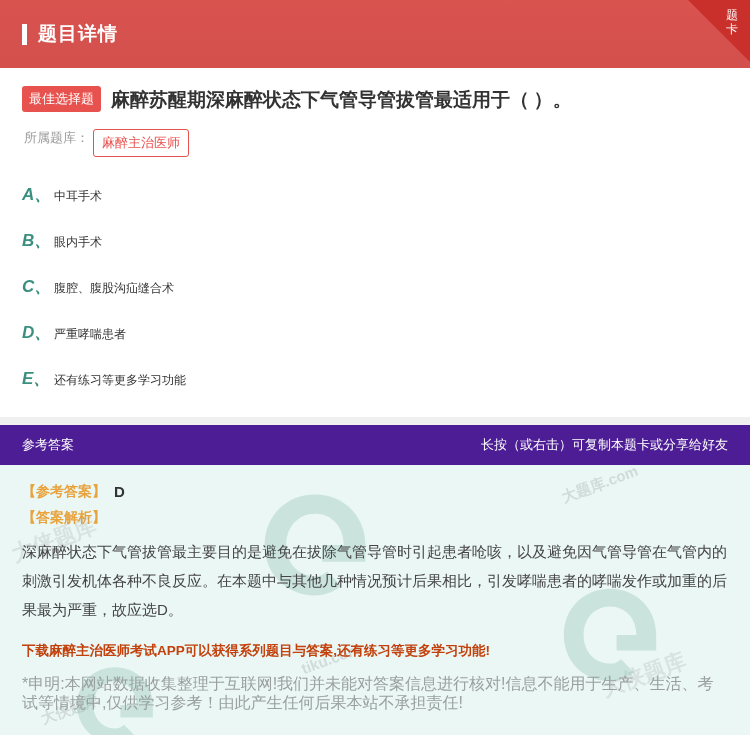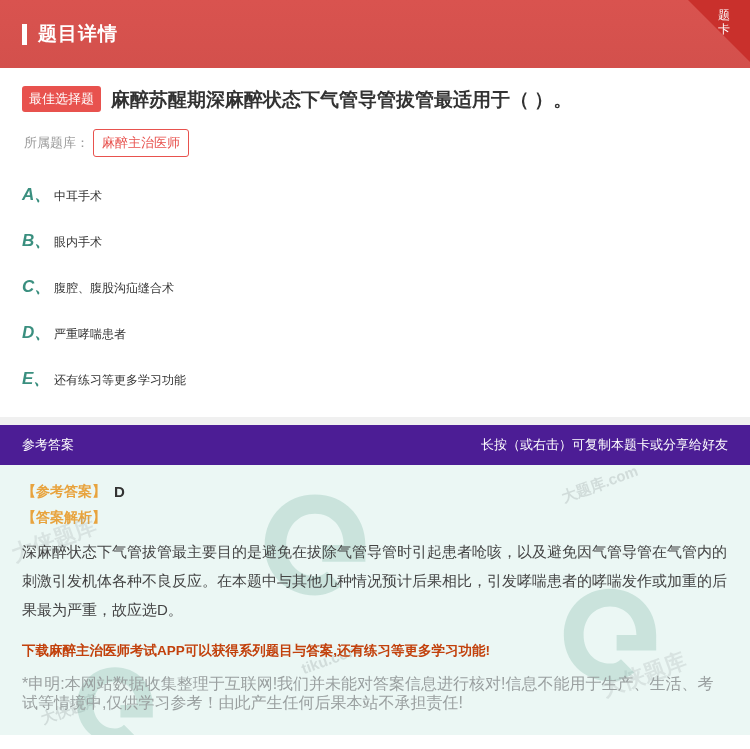--- a/index.html
+++ b/index.html
@@ -48,33 +48,34 @@
   .corner-ribbon .tri {
     position: absolute;
     top: 0; right: 0;
     width: 0; height: 0;
     border-left: 62px solid transparent;
     border-top: 62px solid #c9302c;
   }
   .corner-ribbon .ribbon-text {
     position: absolute;
     top: 8px;
-    right: 18px;
+    right: 10px;
     width: 16px;
     color: #fff;
     font-size: 12px;
     line-height: 14px;
     text-align: center;
     letter-spacing: 0px;
   }
 
   
   .question-wrap {
     background: #ffffff;
     padding: 18px 11px 4px 22px;
+    font-family: Liberation Serif, serif;
   }
   .q-line {
     display: flex;
     align-items: baseline;
   }
   .badge-type {
     flex: none;
     background: #e8524e;
     color: #ffffff;
     font-size: 13px;
@@ -86,21 +87,20 @@
     top: -3px;
   }
   .q-text {
     font-size: 19px;
     color: #333333;
     font-weight: bold;
     line-height: 28px;
   }
   .bank-line {
     display: flex;
-    align-items: center;
     margin-top: 14px;
     padding-left: 2px;
   }
   .bank-label {
     color: #999999;
     font-size: 13px;
     margin-right: 4px;
   }
   .bank-value {
     border: 1px solid #e8524e;

